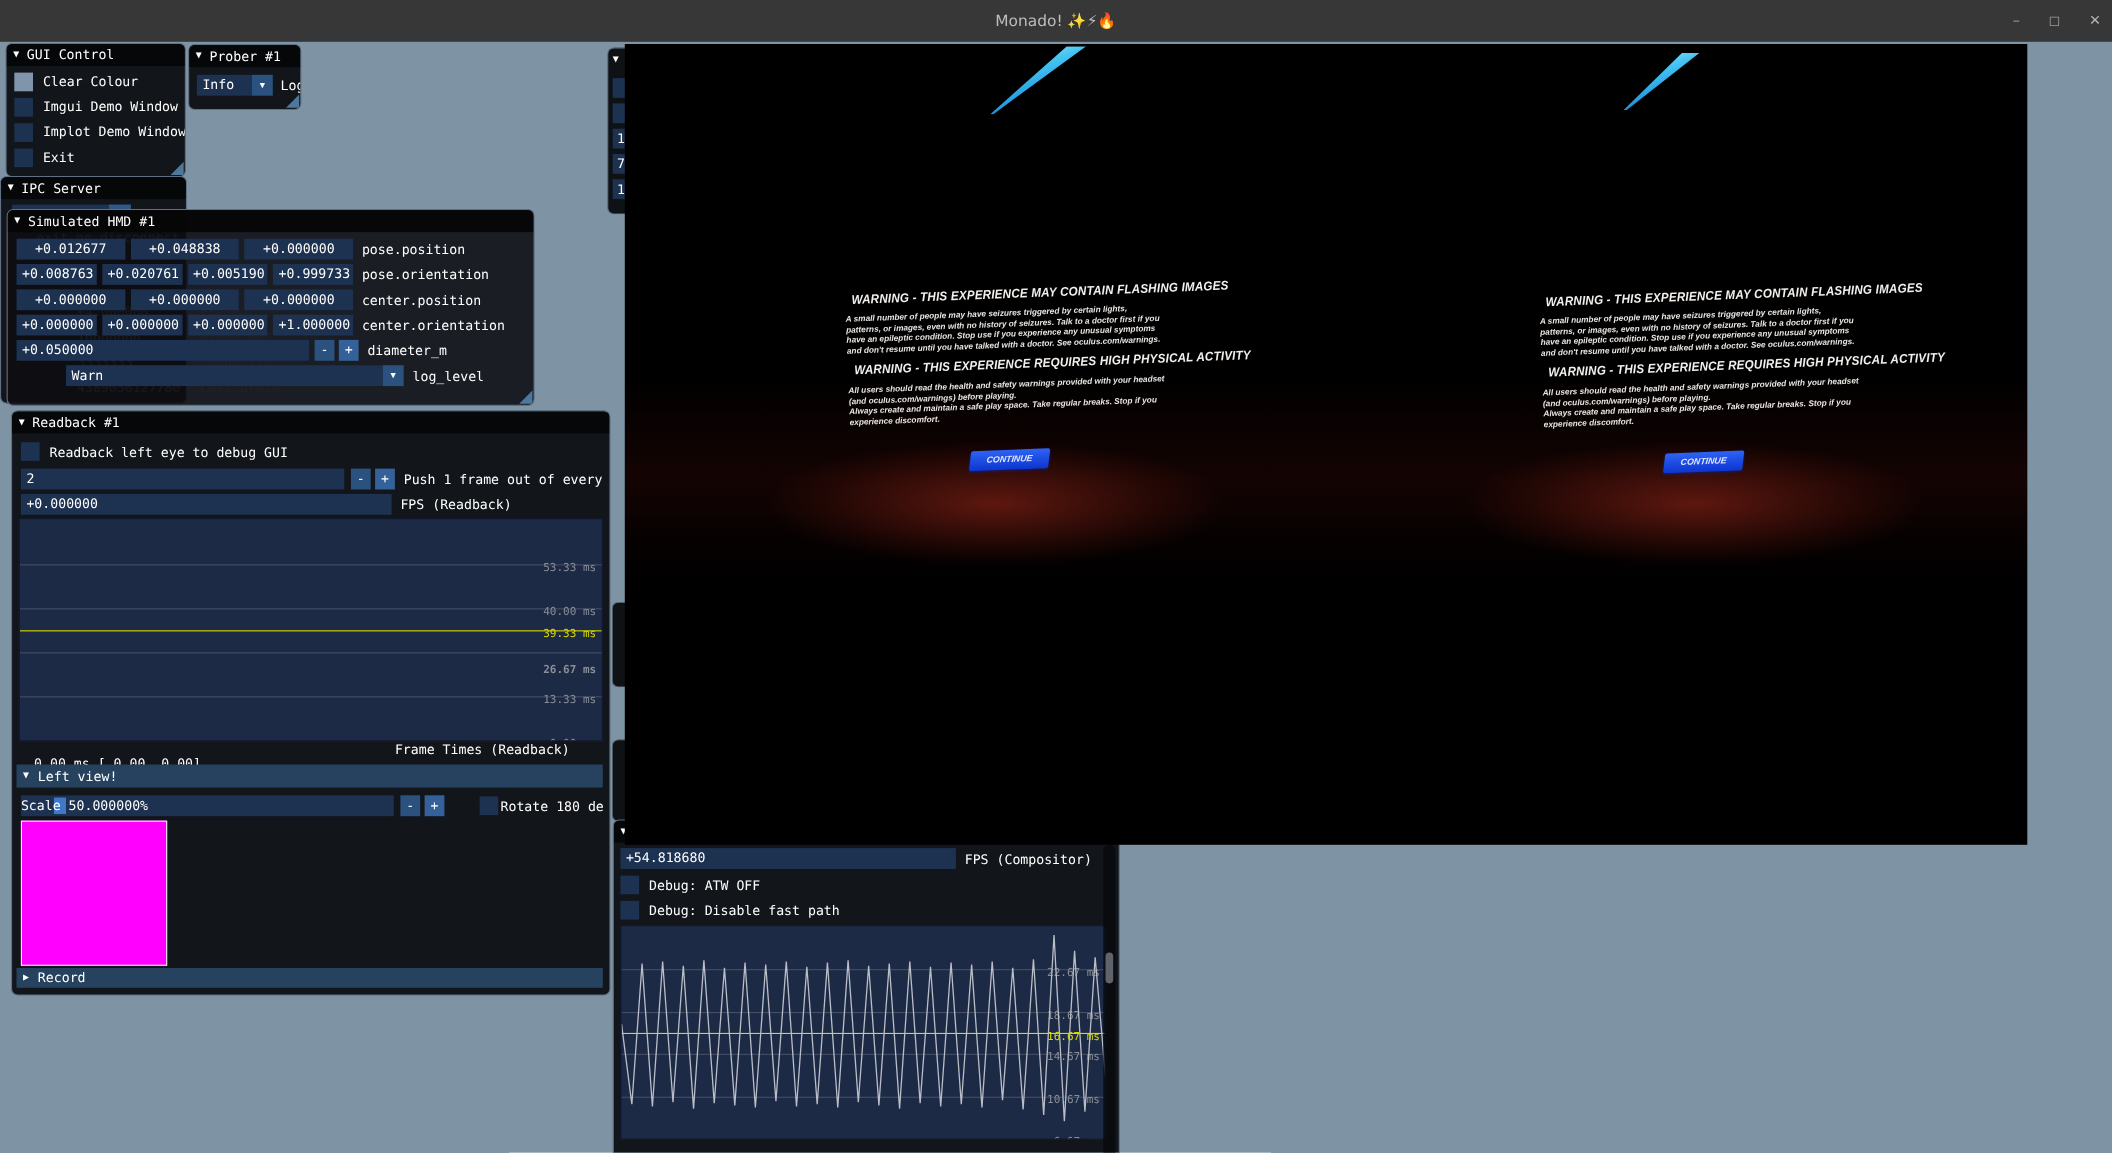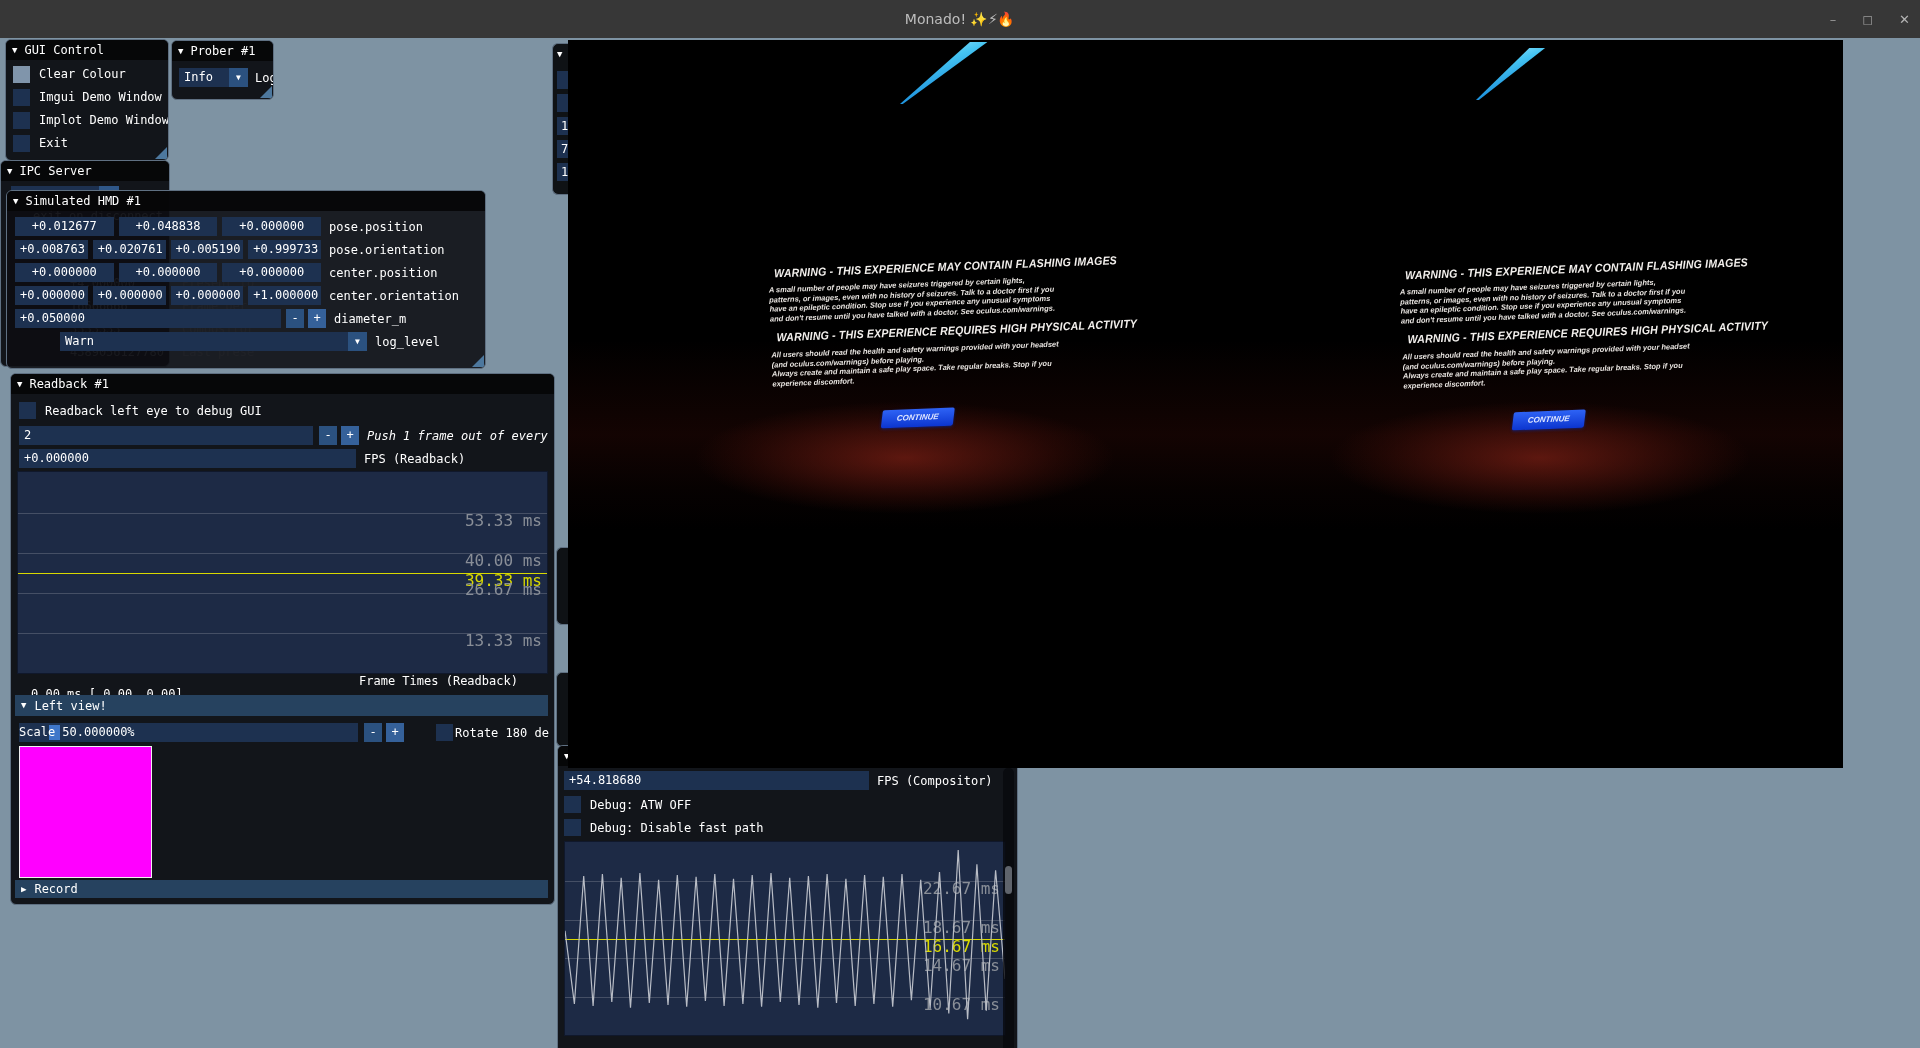--- a/index.html
+++ b/index.html
@@ -22,21 +22,21 @@
   .btn.plus{background:#35619a;}
   .cb{width:17px;height:17px;background:#1d3150;flex:none;}
   .cb.on{background:#8095ab;}
   .combo-arrow{width:19px;height:19px;background:#2b517f;display:flex;align-items:center;justify-content:center;font-size:8px;color:#fff;flex:none;}
   .hdr{background:#26425f;height:21px;display:flex;align-items:center;gap:8px;padding:0 6px;color:#fff;}
   .grip{position:absolute;right:1px;bottom:1px;width:0;height:0;border-style:solid;border-width:0 0 12px 12px;border-color:transparent transparent #4d789e transparent;}
   .row{position:absolute;display:flex;align-items:center;gap:8px;}
   .plot{position:absolute;background:#1d2a45;border:1px solid #10182b;overflow:hidden;}
   .gl{position:absolute;left:0;right:0;height:1px;background:rgba(145,150,160,.35);}
   .gl.y{background:var(--c-plot_yellow,#d9d900);height:1px;}
-  .pl{position:absolute;right:5px;font-size:16px;color:#898e97;white-space:nowrap;}
+  .pl{position:absolute;right:5px;font-size:10px;color:#898e97;white-space:nowrap;}
   .pl.y{color:var(--c-plot_yellow,#d9d900);}
   .plot svg{position:absolute;left:0;top:0;}
   
   .gc-row{display:flex;align-items:center;gap:9px;height:18px;margin:5px 7px;}
   
   .hmd-row{display:flex;align-items:center;height:19px;margin:4px 0 0 8px;}
   .hmd-row .fields{display:flex;gap:5px;width:306px;flex:none;}
   .hmd-row .lbl{margin-left:8px;}
   
   #ghost{position:absolute;left:0;top:0;color:#cdd6e0;opacity:.5;pointer-events:none;}
@@ -201,35 +201,35 @@
       <span class="lbl">Readback #1</span>
     </div>
     <div class="row" style="left:8px;top:28px;gap:9px;justify-content:space-between;">
       <span class="cb"></span>
       <span class="lbl">Readback left eye to debug GUI</span>
     </div>
     <div class="row" style="left:8px;top:52px;gap:2px;">
       <div class="field" style="width:284px;">2</div>
       <div class="btn" style="margin-left:4px;">-</div>
       <div class="btn plus" style="margin-left:2px;">+</div>
-      <span class="lbl" style="margin-left:6px;font-style:italic;">Push 1 frame out of every</span>
+      <span class="lbl" style="margin-left:6px;">Push 1 frame out of every</span>
     </div>
     <div class="row" style="left:8px;top:75px;">
       <div class="field" style="width:327px;">+0.000000</div>
       <span class="lbl">FPS (Readback)</span>
     </div>
     <div class="plot" style="left:6px;top:97px;width:529px;height:201px;">
         <div class="gl" style="top: 41px;"></div>
         <div class="pl" style="top: 39px;">53.33 ms</div>
         <div class="gl" style="top: 81px;"></div>
         <div class="pl" style="top: 79px;">40.00 ms</div>
         <div class="gl y" style="top: 101px;"></div>
         <div class="pl y" style="top: 99px;">39.33 ms</div>
         <div class="gl" style="top: 121px;"></div>
-        <div class="pl" style="top: 108px;">26.67 ms</div>
+        <div class="pl" style="top: 132px; font-weight: bold;">26.67 ms</div>
         <div class="gl" style="top: 161px;"></div>
         <div class="pl" style="top: 159px;">13.33 ms</div>
         <div class="gl" style="top: 201px;"></div>
         <div class="pl" style="top: 199px;">0.00 ms</div>
       </div>
     <div class="row" style="left:20px;top:300px;margin-top:13px;">
       <span class="lbl">0.00 ms [  0.00,   0.00]</span>
     </div>
     <div class="row" style="left:348px;top:300px;">
       <span class="lbl">Frame Times (Readback)</span>

